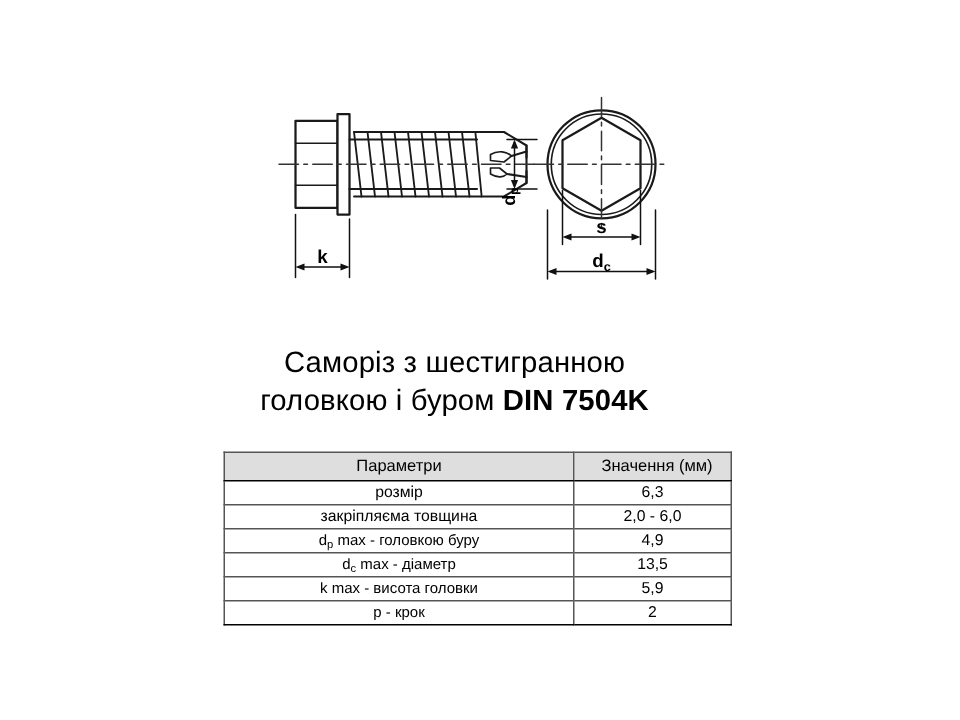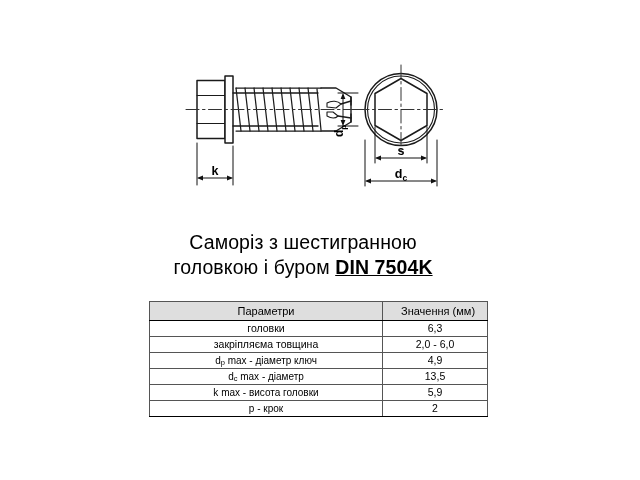--- a/index.html
+++ b/index.html
@@ -35,21 +35,20 @@
     line-height: 25px;
   }
   .title-line {
     font-size: 19.5px;
     font-weight: 400;
     letter-spacing: 0.1px;
     white-space: nowrap;
   }
   .title-line .din {
     font-weight: bold;
-    text-decoration: underline;
   }
 
   
   #spec-table {
     position: absolute;
     left: 149px;
     top: 301px;
     width: 338px;
     border-collapse: collapse;
     table-layout: fixed;
@@ -224,29 +223,29 @@
     <col class="c-value">
   </colgroup>
   <thead>
     <tr>
       <th>Параметри</th>
       <th>Значення (мм)</th>
     </tr>
   </thead>
   <tbody>
       <tr>
-        <td class="param"><span>головки</span></td>
+        <td class="param"><span>розмір</span></td>
         <td class="value">6,3</td>
       </tr>
       <tr>
         <td class="param"><span>закріпляєма товщина</span></td>
         <td class="value">2,0 - 6,0</td>
       </tr>
       <tr>
-        <td class="param"><b>d<sub>p</sub></b><b> max - діаметр ключ</b></td>
+        <td class="param"><b>d<sub>p</sub></b><b> max - головкою буру</b></td>
         <td class="value">4,9</td>
       </tr>
       <tr>
         <td class="param"><b>d<sub>c</sub></b><b> max - діаметр</b></td>
         <td class="value">13,5</td>
       </tr>
       <tr>
         <td class="param"><b>k</b><b> max - висота головки</b></td>
         <td class="value">5,9</td>
       </tr>

